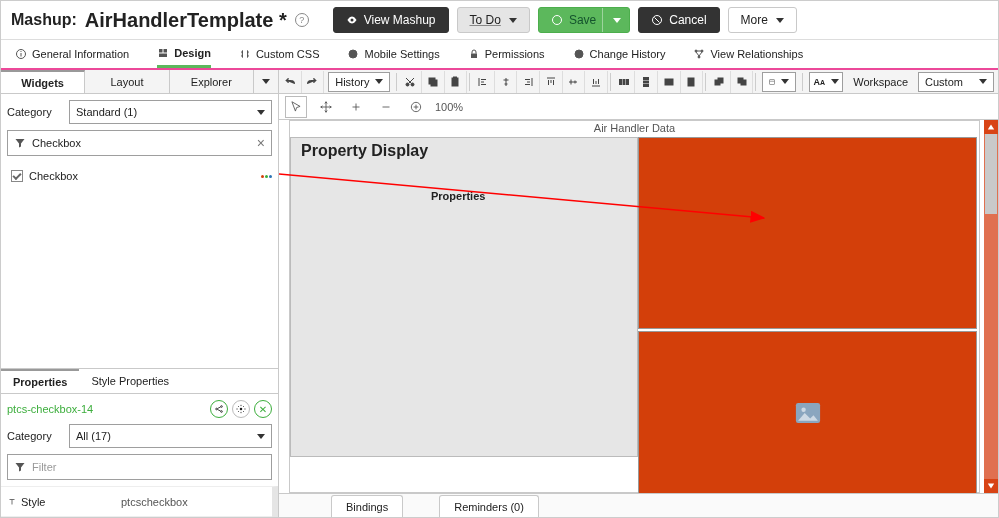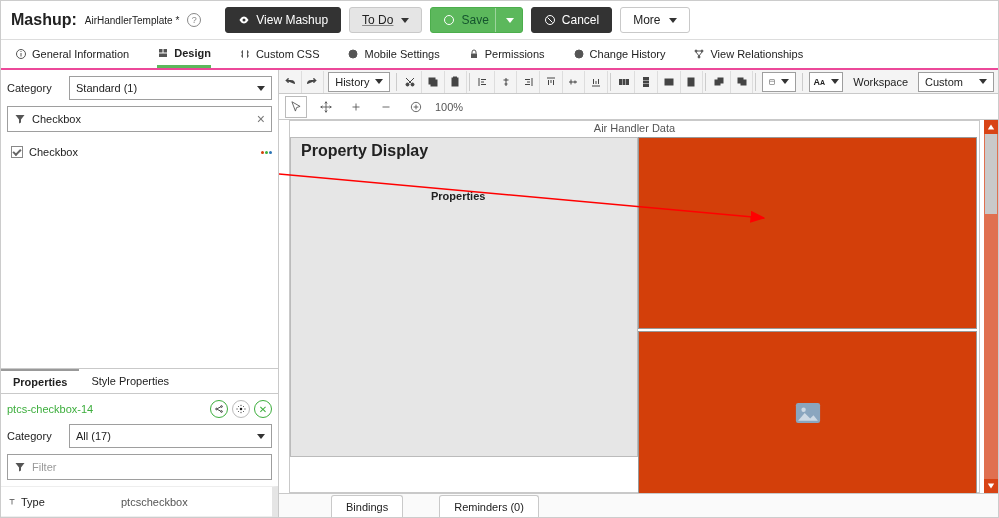--- a/index.html
+++ b/index.html
@@ -16,21 +16,21 @@
     --accent:#d33f0a;
     --blue:#2b73b5;
     --link-green:#3dae3d;
   }
   *{box-sizing:border-box;font-family:Arial,Helvetica,sans-serif;color:var(--text);}
   html,body{margin:0;padding:0;width:999px;height:518px;overflow:hidden;background:var(--bg);}
   .page{display:flex;flex-direction:column;height:100%;border:1px solid #ccc;}
   
   .topbar{display:flex;align-items:center;gap:8px;padding:6px 10px;border-bottom:1px solid #ddd;}
   .topbar .title{font-weight:bold;font-size:16px;}
-  .topbar .subtitle{font-size:10px;font-weight:normal;}
+  .topbar .subtitle{font-size:20px;font-weight:bold;}
   .btn{display:inline-flex;align-items:center;gap:6px;height:26px;padding:0 12px;font-size:12px;border:1px solid var(--border);background:#fff;border-radius:3px;cursor:pointer;user-select:none;}
   .btn svg{width:12px;height:12px;}
   .btn.dark{background:#333;border-color:#333;}
   .btn.dark span{color:#fff;}
   .btn.dark svg{fill:#fff;}
   .btn.green{background:var(--green);border-color:var(--green-dark);}
   .btn.green span{color:#14532d;}
   .btn.green svg{fill:#fff;stroke:#fff;}
   .btn.disabled{background:#e5e5e5;color:#888;text-decoration:underline;}
   .btn .caret{width:0;height:0;border-left:4px solid transparent;border-right:4px solid transparent;border-top:5px solid #333;margin-left:2px;}
@@ -208,20 +208,34 @@
           <circle cx="12" cy="18" r="2"></circle>
           <path d="M6 8l6 8M18 8l-6 8M8 6h8"></path>
         </svg>
         <span>View Relationships</span>
       </div>
   </div>
 
   <div class="main">
 
     <div class="sidebar">
+      <div class="side-tabs">
+        <div class="stab active">
+            <span>Widgets</span>
+          </div>
+        <div class="stab">
+            <span>Layout</span>
+          </div>
+        <div class="stab">
+            <span>Explorer</span>
+          </div>
+        <div class="stab caretonly">
+            <span class="caret"></span>
+          </div>
+      </div>
       <div class="panelpad">
         <div class="row">
           <label>Category</label>
           <div class="combo">
               <span>Standard (1)</span>
               <span class="caret"></span>
             </div>
         </div>
         <div class="search">
           <svg class="funnel" viewBox="0 0 24 24" fill="#555">
@@ -285,21 +299,21 @@
             </svg>
           <span style="color:#999">Filter</span>
         </div>
       </div>
       <div class="prop-table">
         <div class="prow">
           <div class="pk">
               <svg width="10" height="10" viewBox="0 0 24 24" stroke="#555" stroke-width="2" fill="none">
                 <path d="M6 6h12M12 6v12"></path>
               </svg>
-              <span>Type</span>
+              <span>Style</span>
             </div>
           <div class="pv">ptcscheckbox</div>
         </div>
       </div>
     </div>
 
     <div class="canvaswrap">
 
       <div class="toolbar">
         <div class="tbtn">

